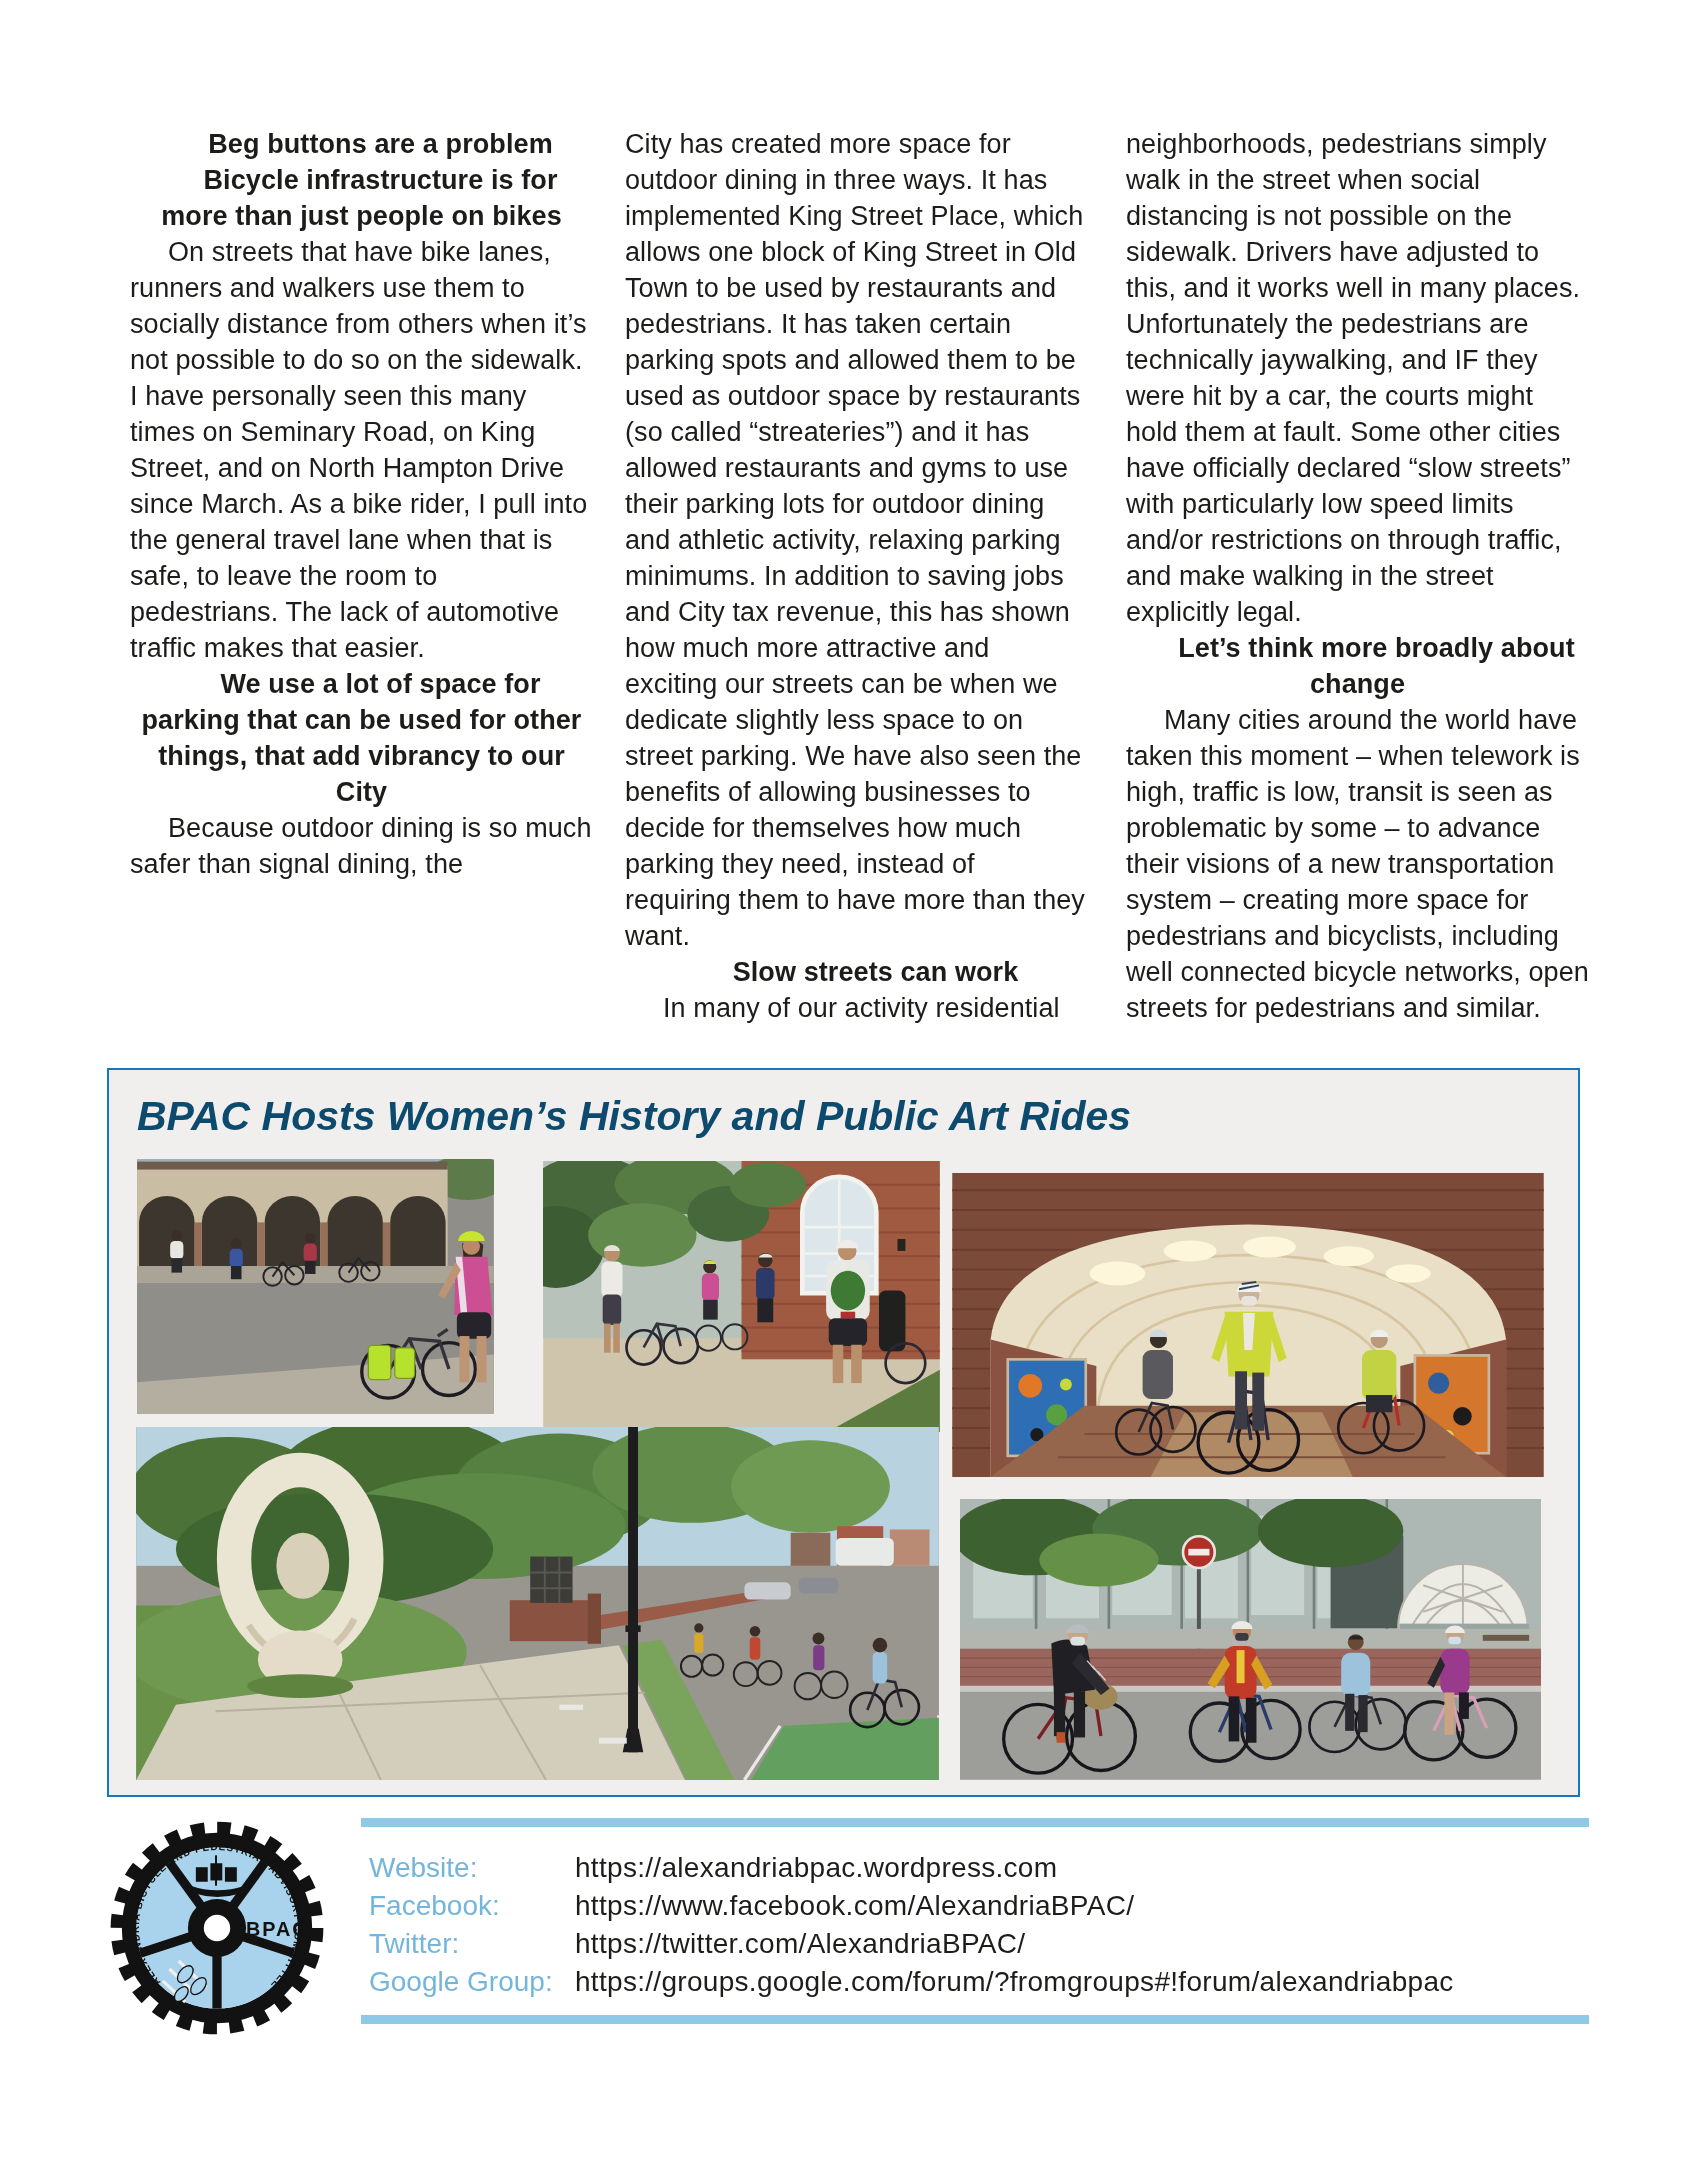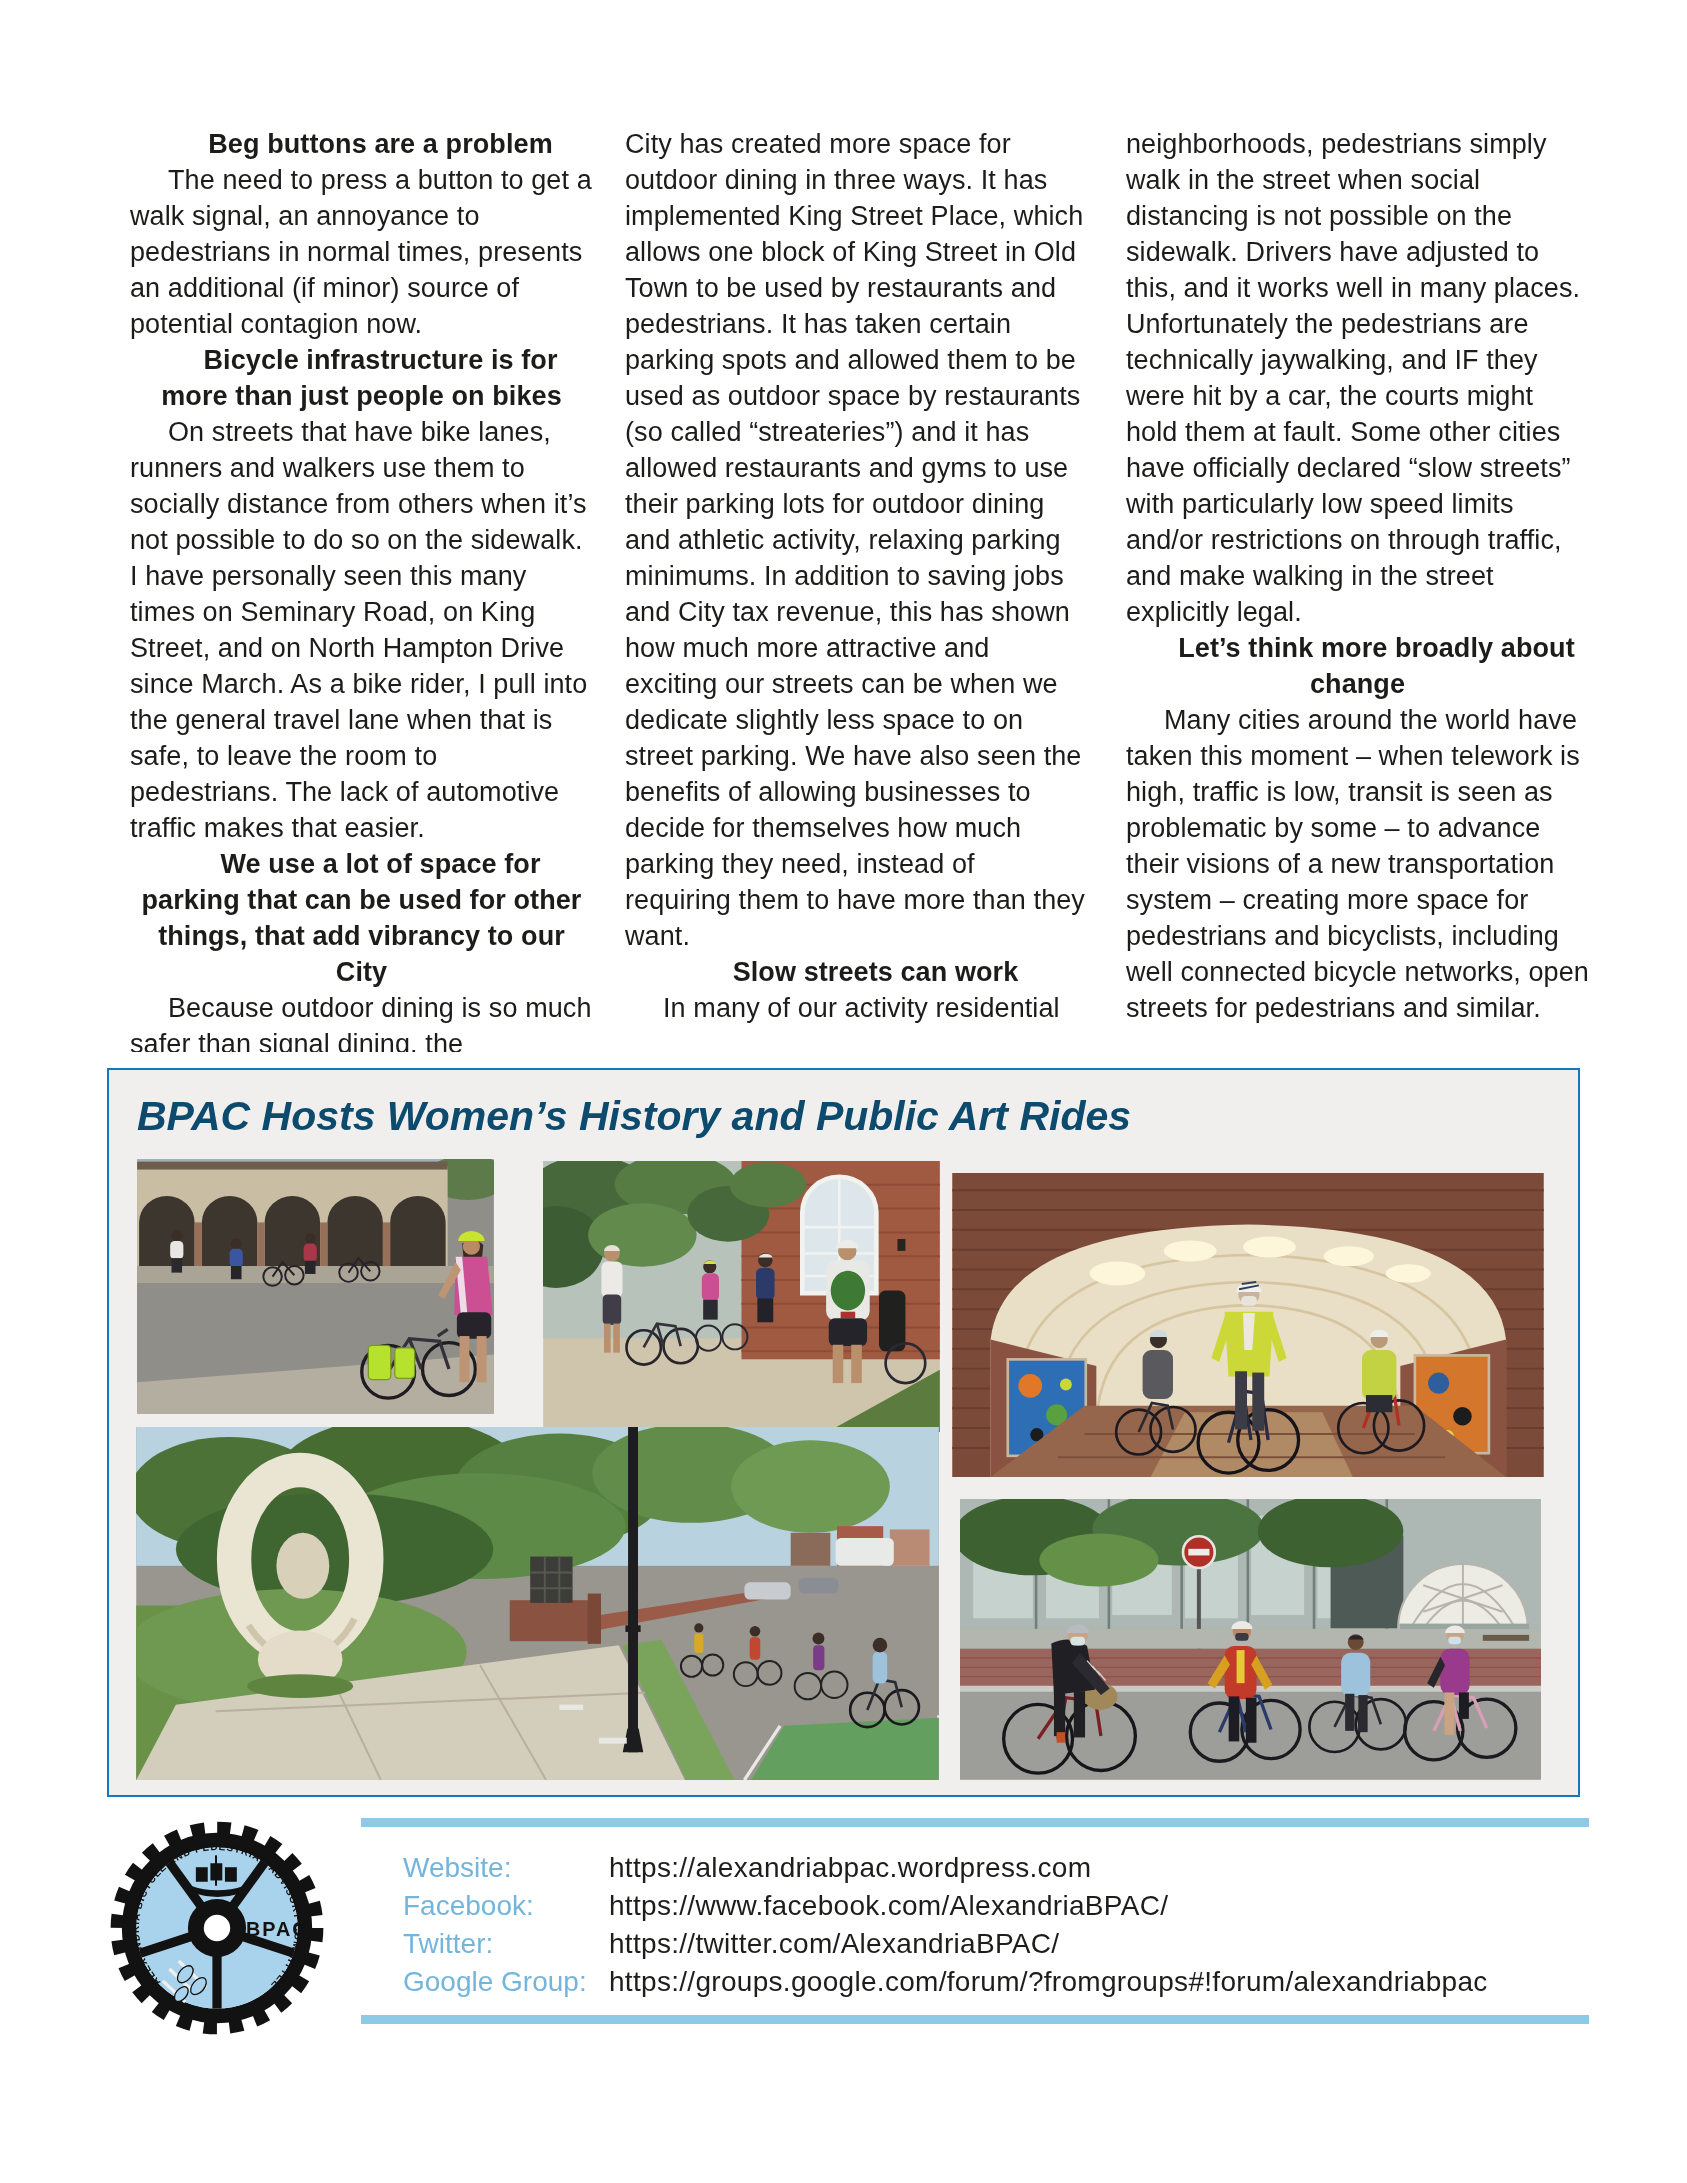--- a/index.html
+++ b/index.html
@@ -23,32 +23,31 @@
   .p1{left:28px;top:89px;width:357px;height:255px;}
   .p2{left:434px;top:91px;width:397px;height:271px;}
   .p3{left:843px;top:103px;width:592px;height:304px;}
   .p4{left:26.5px;top:357px;width:803px;height:353px;}
   .p5{left:851px;top:429px;width:581px;height:281px;}
   
   .logo{position:absolute;left:106px;top:1817px;width:222px;height:222px;}
   .bar{position:absolute;left:361px;width:1228px;height:8.6px;background:#8ec9e8;}
   .bar.top{top:1818px;} .bar.bottom{top:2015px;}
   .links{position:absolute;left:369px;top:1849px;width:1217px;}
-  .linkrow{display:flex;height:38px;align-items:baseline;font-size:28px;line-height:38px;margin-left:34px;}
+  .linkrow{display:flex;height:38px;align-items:baseline;font-size:28px;line-height:38px;}
   .lbl{width:206px;color:#74b5dc;flex:0 0 206px;}
   .url{color:#1d1d1b;letter-spacing:0.3px;}
 </style>
 </head>
 <body>
 
 <div class="page">
 
   <div class="col col1">
     <h3>Beg buttons are a problem</h3>
-    <p>The need to press a button to get a walk signal, an annoyance to pedestrians in normal times, presents an additional (if minor) source of potential contagion now.</p>
     <h3>Bicycle infrastructure is for more than just people on bikes</h3>
     <p>On streets that have bike lanes, runners and walkers use them to socially distance from others when it’s not possible to do so on the sidewalk. I have personally seen this many times on Seminary Road, on King Street, and on North Hampton Drive since March. As a bike rider, I pull into the general travel lane when that is safe, to leave the room to pedestrians. The lack of automotive traffic makes that easier.</p>
     <h3>We use a lot of space for parking that can be used for other things, that add vibrancy to our City</h3>
     <p>Because outdoor dining is so much safer than signal dining, the</p>
   </div>
 
   <div class="col col2">
     <p class="noindent">City has created more space for outdoor dining in three ways. It has implemented King Street Place, which allows one block of King Street in Old Town to be used by restaurants and pedestrians. It has taken certain parking spots and allowed them to be used as outdoor space by restaurants (so called “streateries”) and it has allowed restaurants and gyms to use their parking lots for outdoor dining and athletic activity, relaxing parking minimums. In addition to saving jobs and City tax revenue, this has shown how much more attractive and exciting our streets can be when we dedicate slightly less space to on street parking. We have also seen the benefits of allowing businesses to decide for themselves how much parking they need, instead of requiring them to have more than they want.</p>
     <h3>Slow streets can work</h3>
     <p>In many of our activity residential</p>

